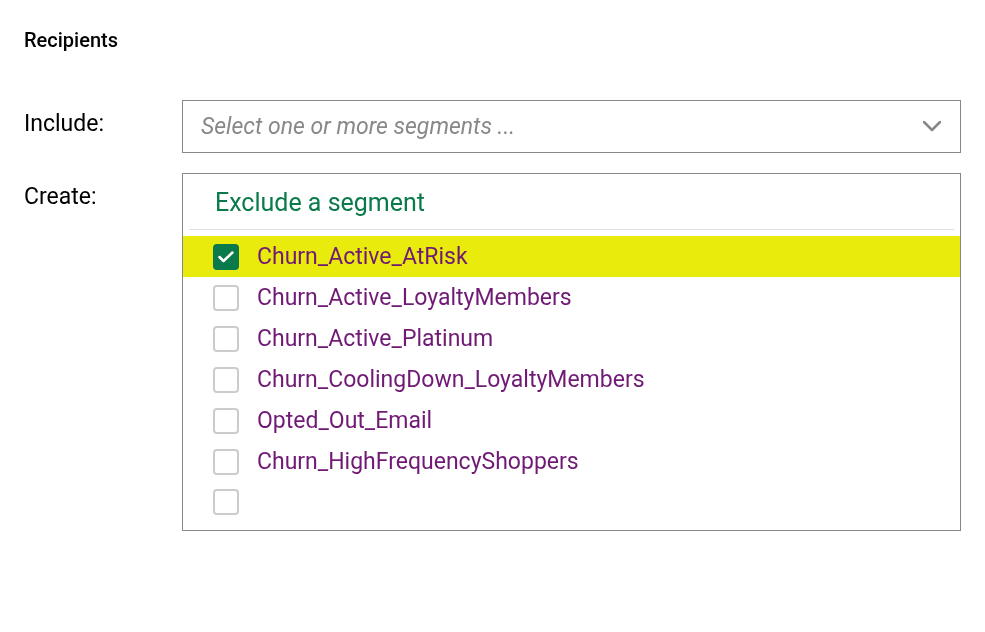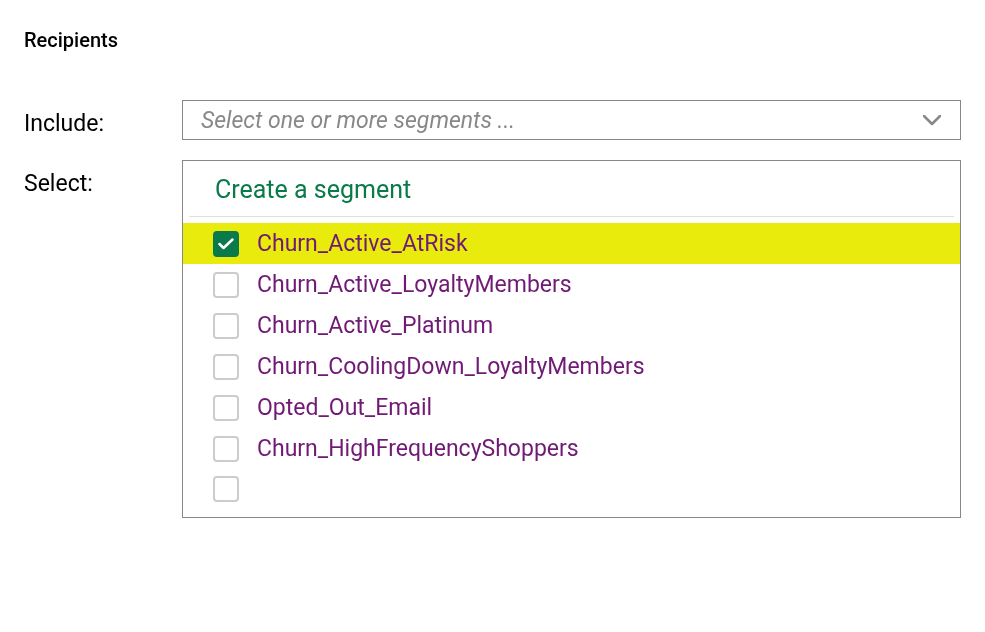--- a/index.html
+++ b/index.html
@@ -34,21 +34,21 @@
       font-size: 23px;
       color: #000000;
       padding-top: 10px;
     }
     
     .select-box {
       flex: 1;
       max-width: 785px;
       border: 1px solid #888888;
       background: #ffffff;
-      height: 40px;
+      height: 53px;
       display: flex;
       align-items: center;
       padding: 0 18px;
       position: relative;
     }
     
     .select-placeholder {
       font-size: 23px;
       font-style: italic;
       color: #888888;
@@ -156,23 +156,23 @@
     <span class="select-placeholder">Select one or more segments ...</span>
     <span class="chevron-down">
       <svg viewBox="0 0 18 11" fill="none">
         <path d="M1 1 L9 9 L17 1" stroke="#888888" stroke-width="2.5" stroke-linecap="round" stroke-linejoin="round"></path>
       </svg>
     </span>
   </div>
 </div>
 
 <div class="form-row">
-  <div class="form-label">Select:</div>
+  <div class="form-label">Create:</div>
   <div class="dropdown-panel">
-    <div class="create-segment-link">Create a segment</div>
+    <div class="create-segment-link">Exclude a segment</div>
     <ul class="segment-list" id="segment-list">
     <li class="segment-item highlighted">
           <span class="checkbox checked">
             <svg viewBox="0 0 16 12" fill="none">
               <path d="M1.5 6 L5.5 10 L14.5 1.5" stroke="#ffffff" stroke-width="2.5" stroke-linecap="round" stroke-linejoin="round"></path>
             </svg>
           </span>
           <span class="segment-label">Churn_Active_AtRisk</span>
         </li>
         <li class="segment-item">

